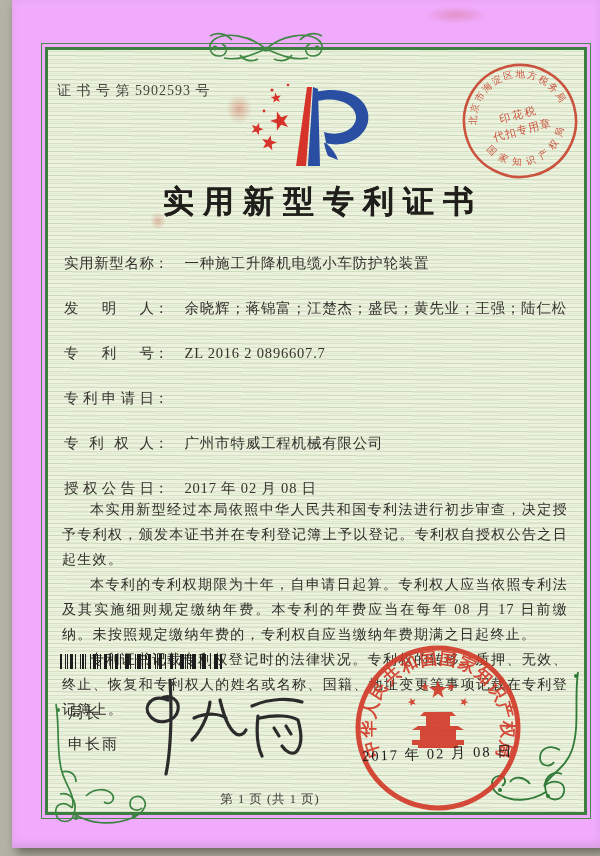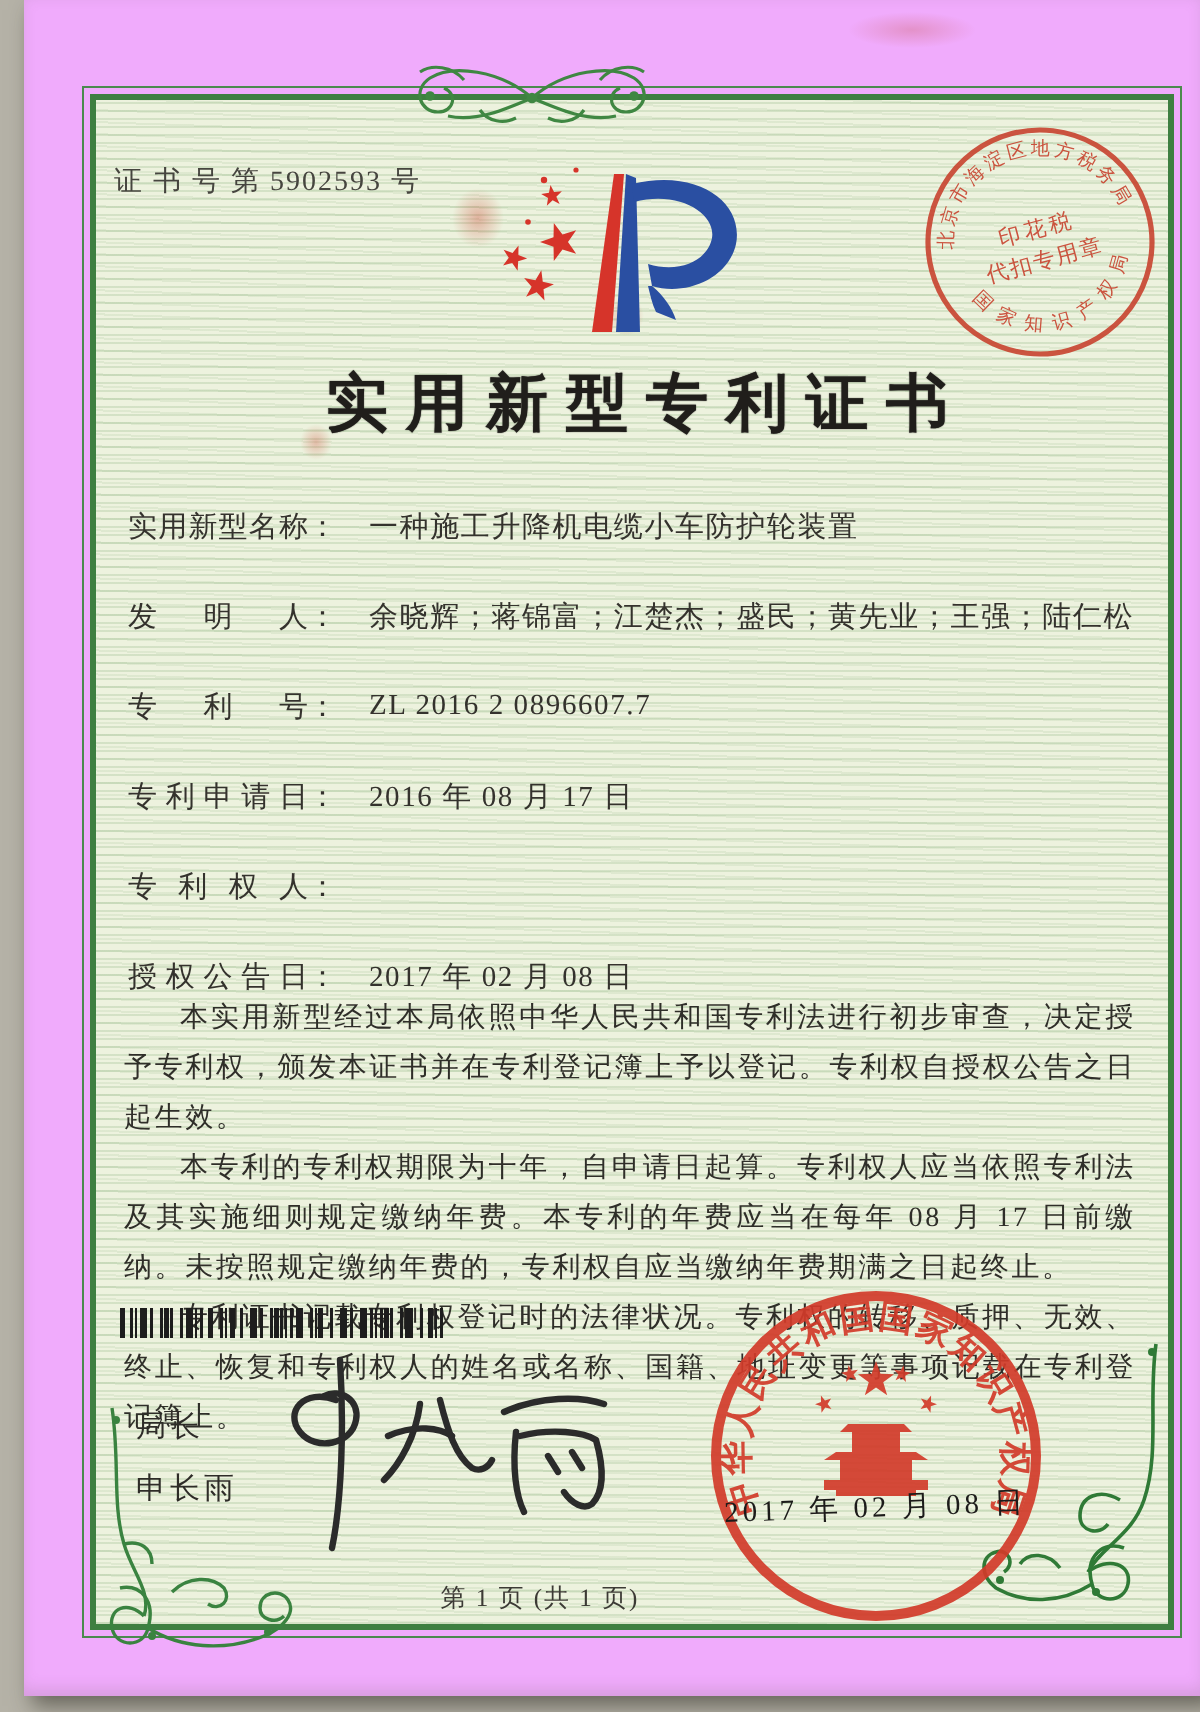--- a/index.html
+++ b/index.html
@@ -163,25 +163,25 @@
         <span class="fvalue">余晓辉；蒋锦富；江楚杰；盛民；黄先业；王强；陆仁松</span>
       </div>
       <div class="frow">
         <span class="flabel">专利号</span>
           <span class="fcolon">：</span>
         <span class="fvalue">ZL 2016 2 0896607.7</span>
       </div>
       <div class="frow">
         <span class="flabel">专利申请日</span>
           <span class="fcolon">：</span>
-        <span class="fvalue">2016 年 08 月 17 日</span>
       </div>
       <div class="frow">
         <span class="flabel">专利权人</span>
           <span class="fcolon">：</span>
+        <span class="fvalue">广州市特威工程机械有限公司</span>
       </div>
       <div class="frow">
         <span class="flabel">授权公告日</span>
           <span class="fcolon">：</span>
         <span class="fvalue">2017 年 02 月 08 日</span>
       </div>
     </div>
 
     <div class="paras">
       <p>本实用新型经过本局依照中华人民共和国专利法进行初步审查，决定授予专利权，颁发本证书并在专利登记簿上予以登记。专利权自授权公告之日起生效。</p>

